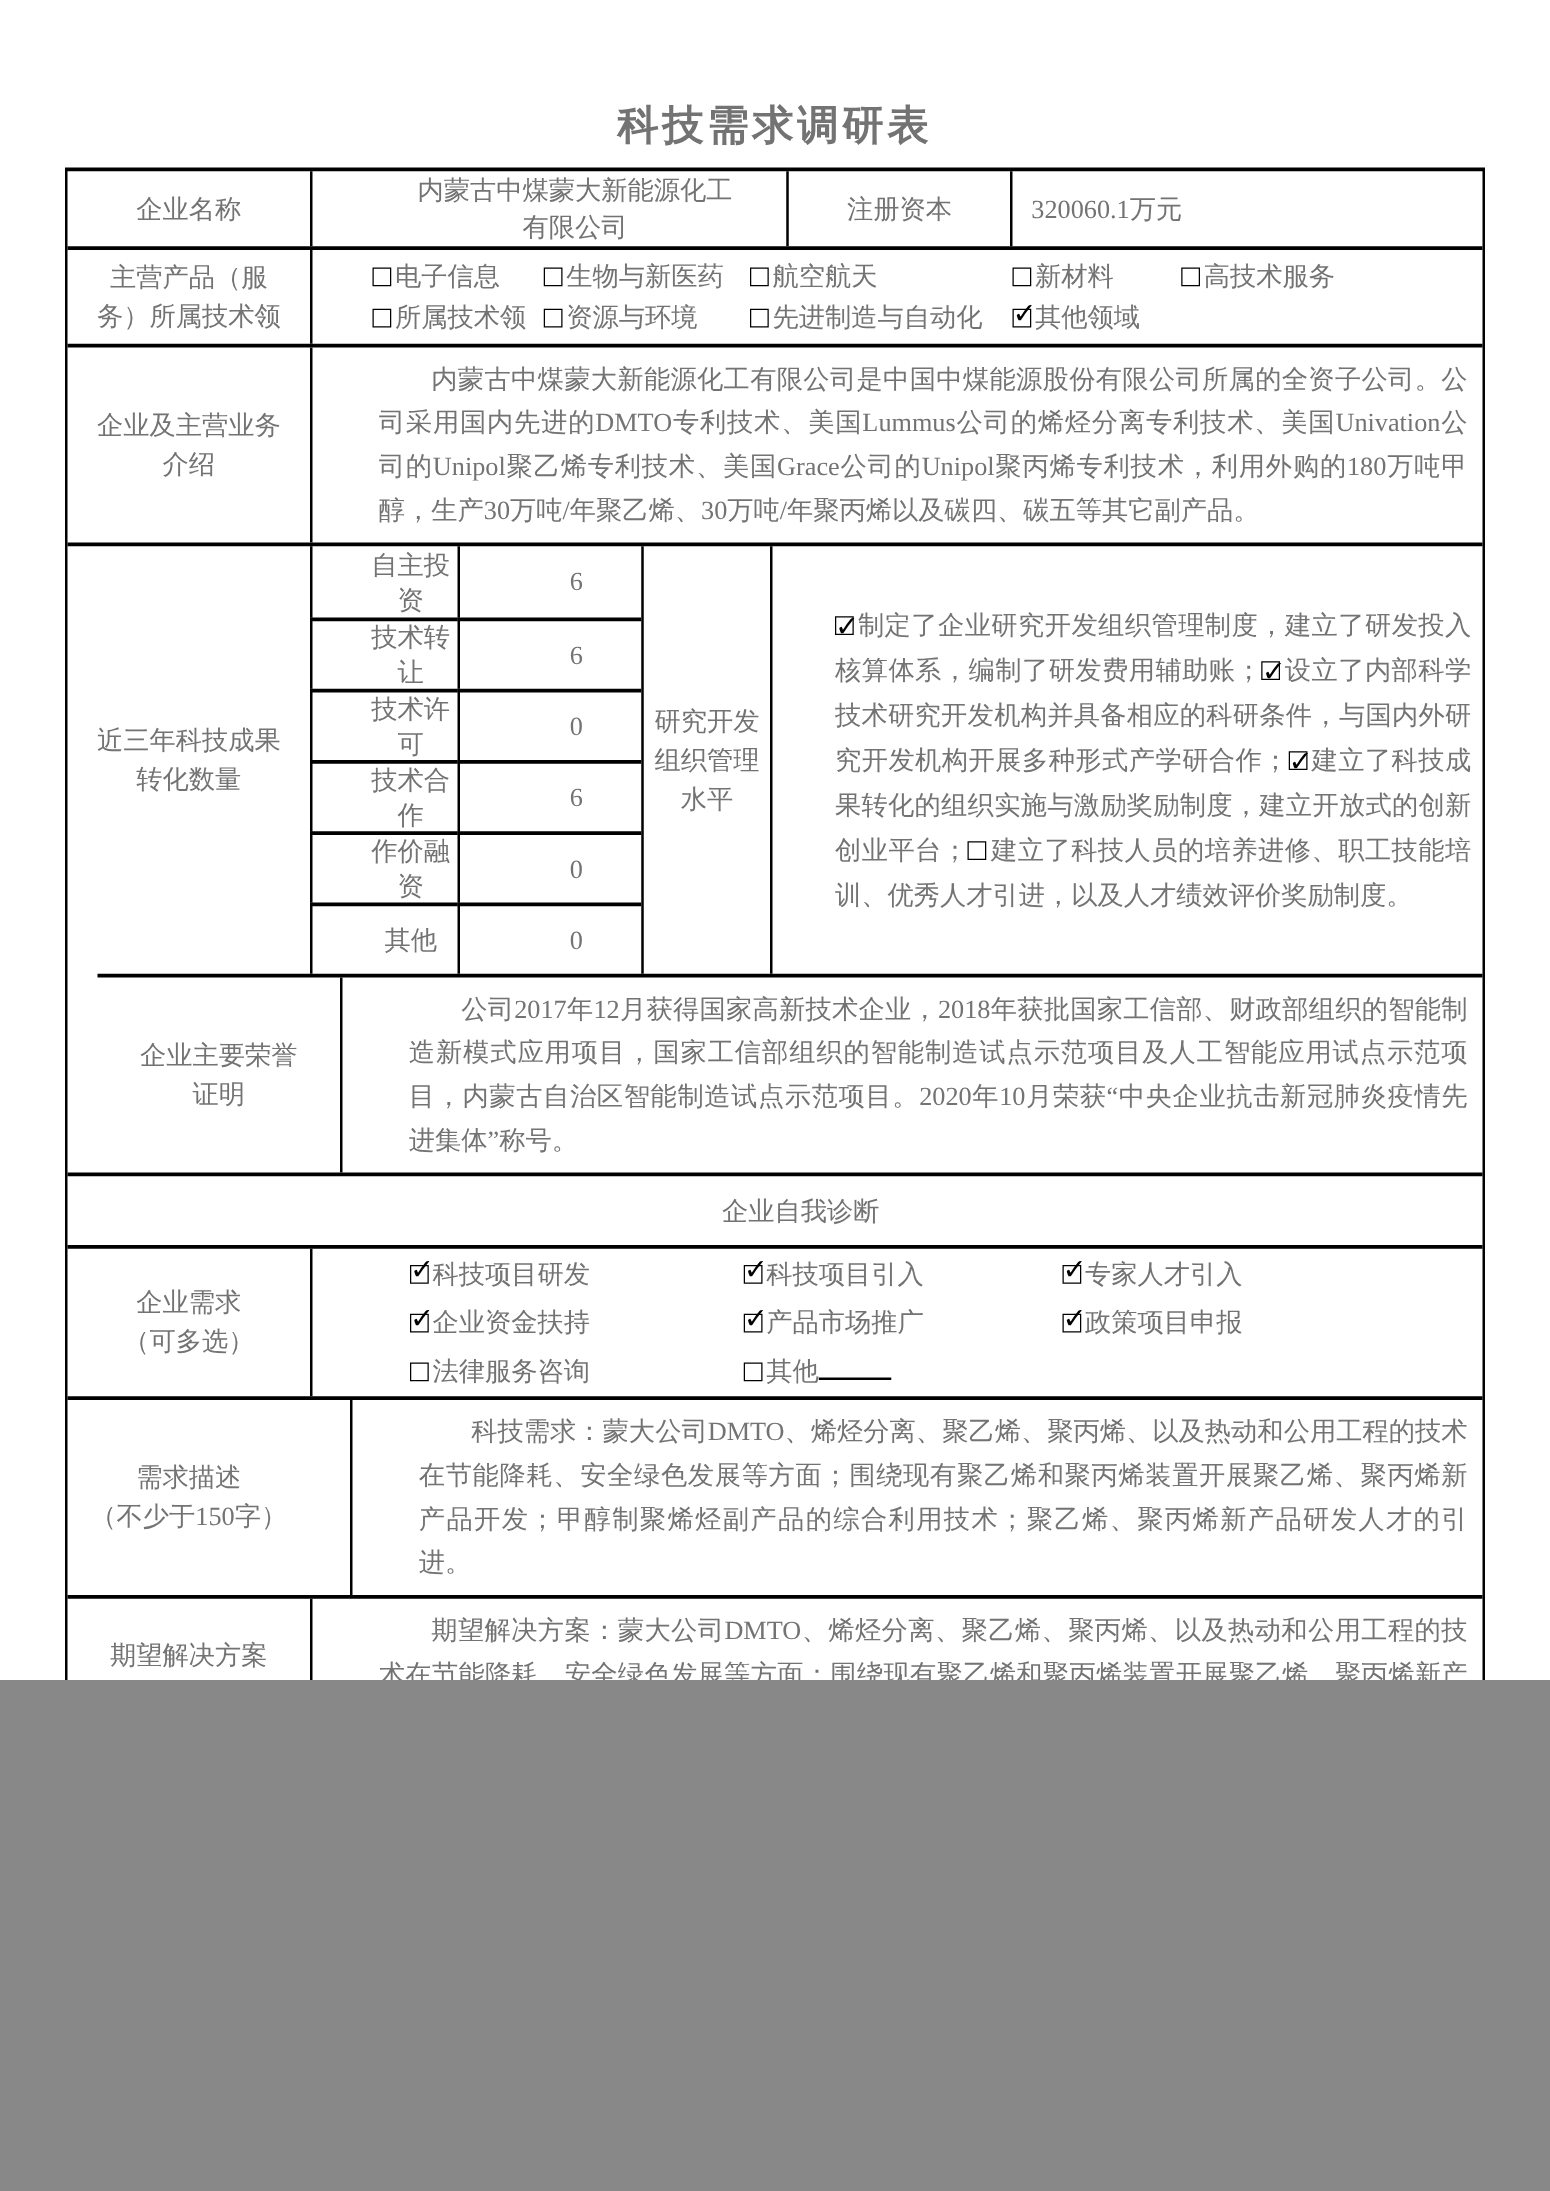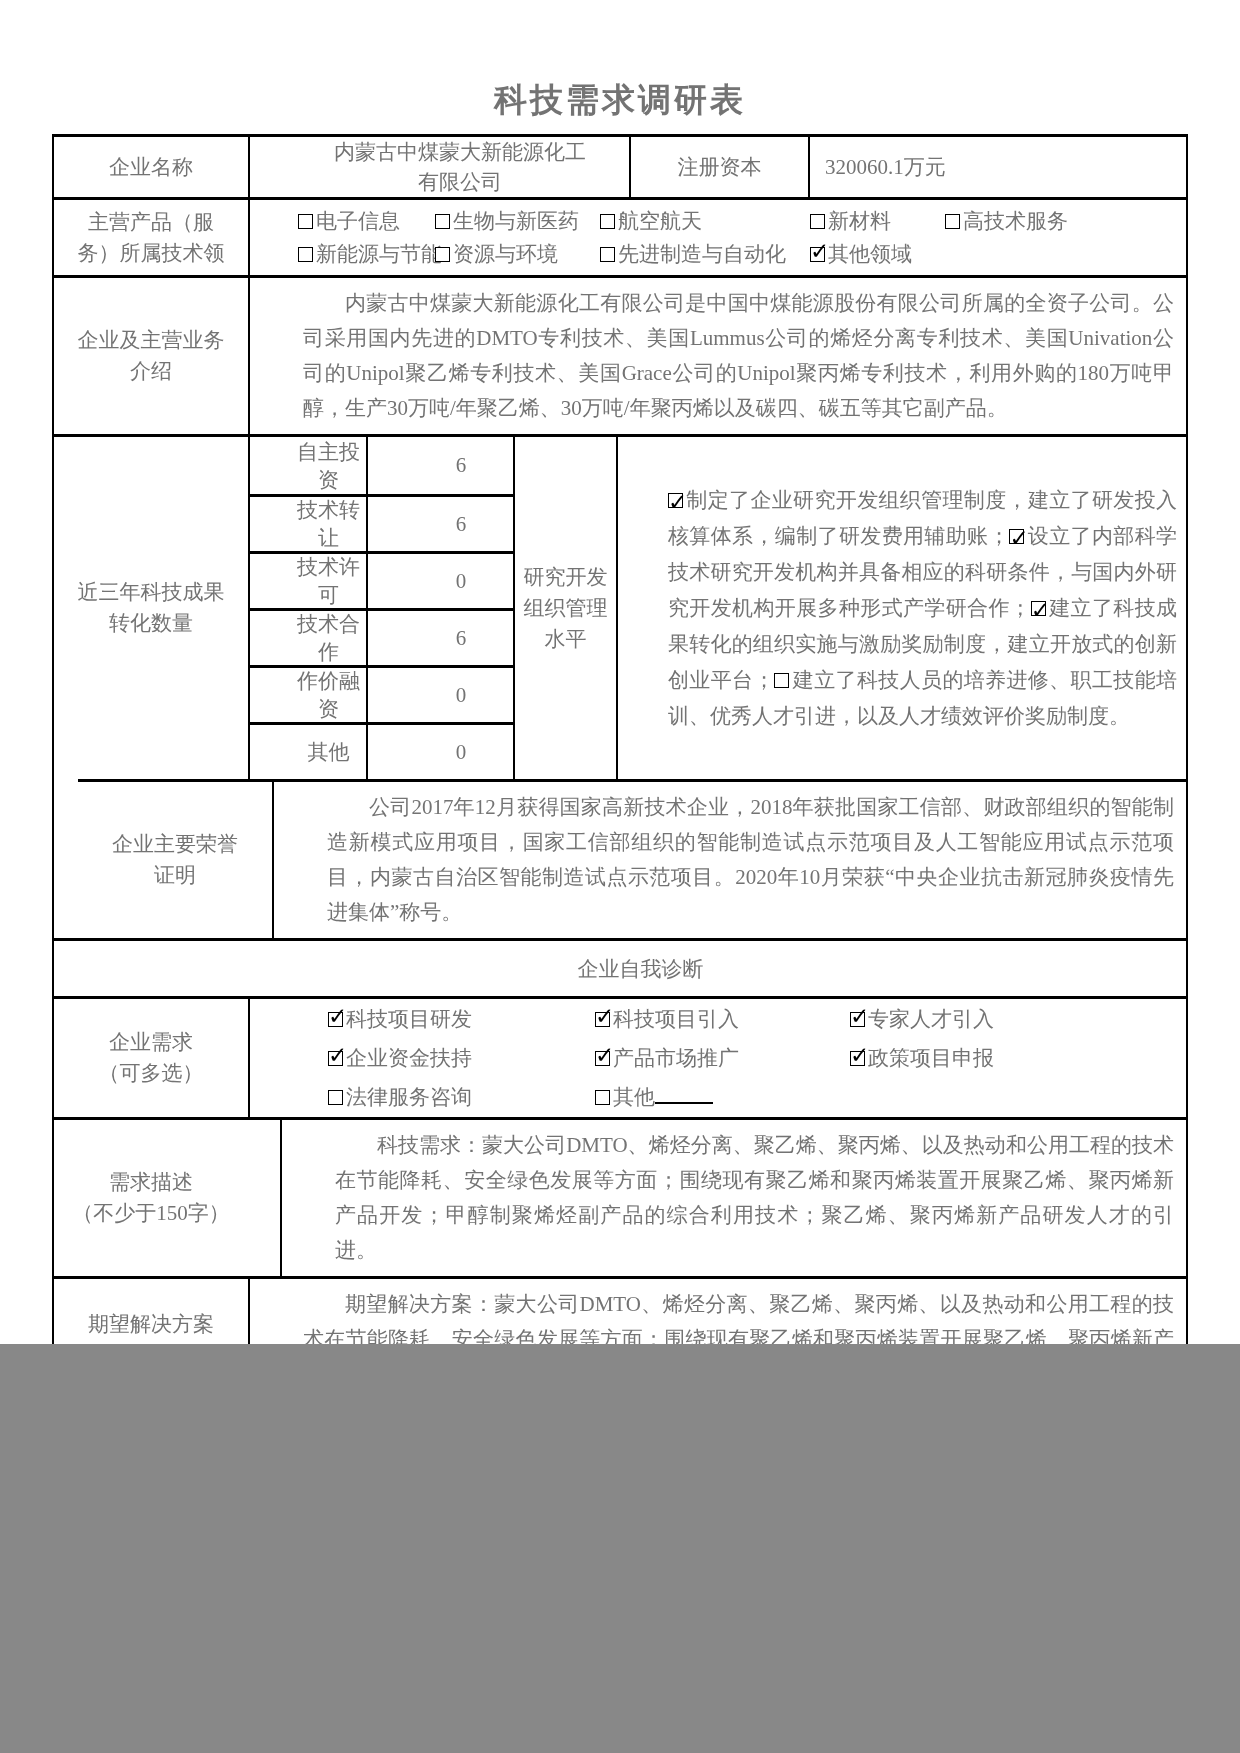--- a/index.html
+++ b/index.html
@@ -90,21 +90,21 @@
           <span>务）所属技术领</span>
         </div>
       </div>
       <div class="cell bl optcell">
         <div class="optgrid-field">
           <span class="opt"><span class="cb"></span><span>电子信息</span></span>
           <span class="opt"><span class="cb"></span><span>生物与新医药</span></span>
           <span class="opt"><span class="cb"></span><span>航空航天</span></span>
           <span class="opt"><span class="cb"></span><span>新材料</span></span>
           <span class="opt"><span class="cb"></span><span>高技术服务</span></span>
-          <span class="opt"><span class="cb"></span><span>新能源与节能</span></span>
+          <span class="opt"><span class="cb"></span><span>所属技术领</span></span>
           <span class="opt"><span class="cb"></span><span>资源与环境</span></span>
           <span class="opt"><span class="cb"></span><span>先进制造与自动化</span></span>
           <span class="opt"><span class="cb checked"></span><span>其他领域</span></span>
         </div>
       </div>
     </div>
 
     <div class="row r-intro">
       <div class="cell lab">
         <div>

